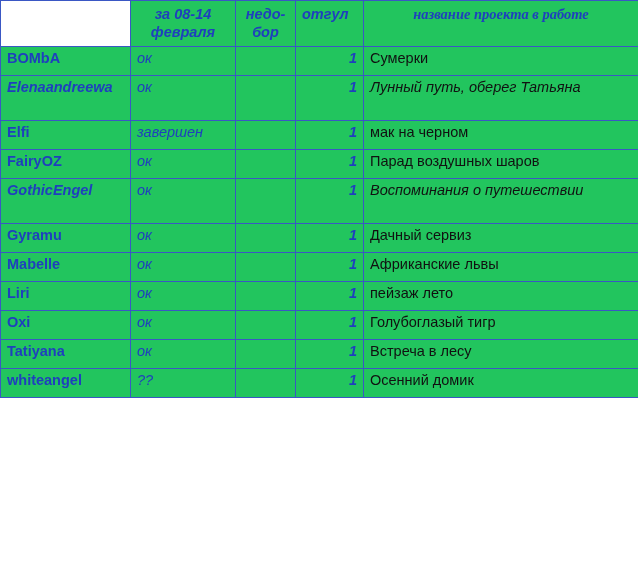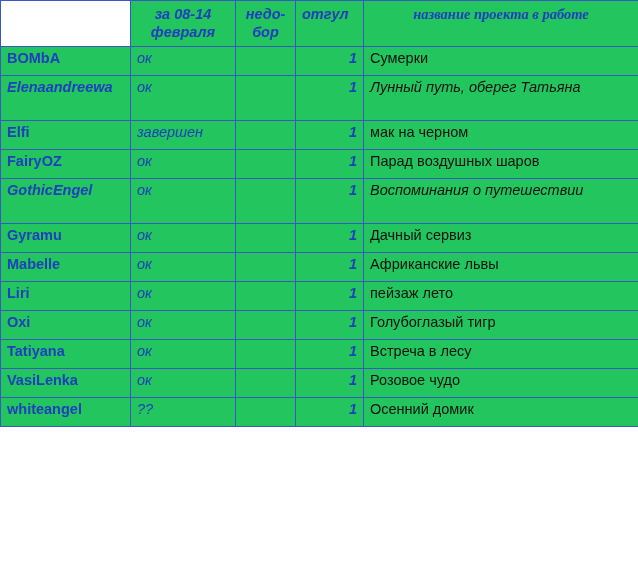--- a/index.html
+++ b/index.html
@@ -185,27 +185,20 @@
       <td class="project">Голубоглазый тигр</td>
     </tr>
     <tr class="norm">
       <td class="nick">Tatiyana</td>
       <td class="status">ок</td>
       <td class="under"></td>
       <td class="otgul">1</td>
       <td class="project">Встреча в лесу</td>
     </tr>
     <tr class="norm">
-      <td class="nick">VasiLenka</td>
-      <td class="status">ок</td>
-      <td class="under"></td>
-      <td class="otgul">1</td>
-      <td class="project">Розовое чудо</td>
-    </tr>
-    <tr class="norm">
       <td class="nick">whiteangel</td>
       <td class="status">??</td>
       <td class="under"></td>
       <td class="otgul">1</td>
       <td class="project">Осенний домик</td>
     </tr>
   </tbody>
 </table>
 
 <div class="watermark"></div>

